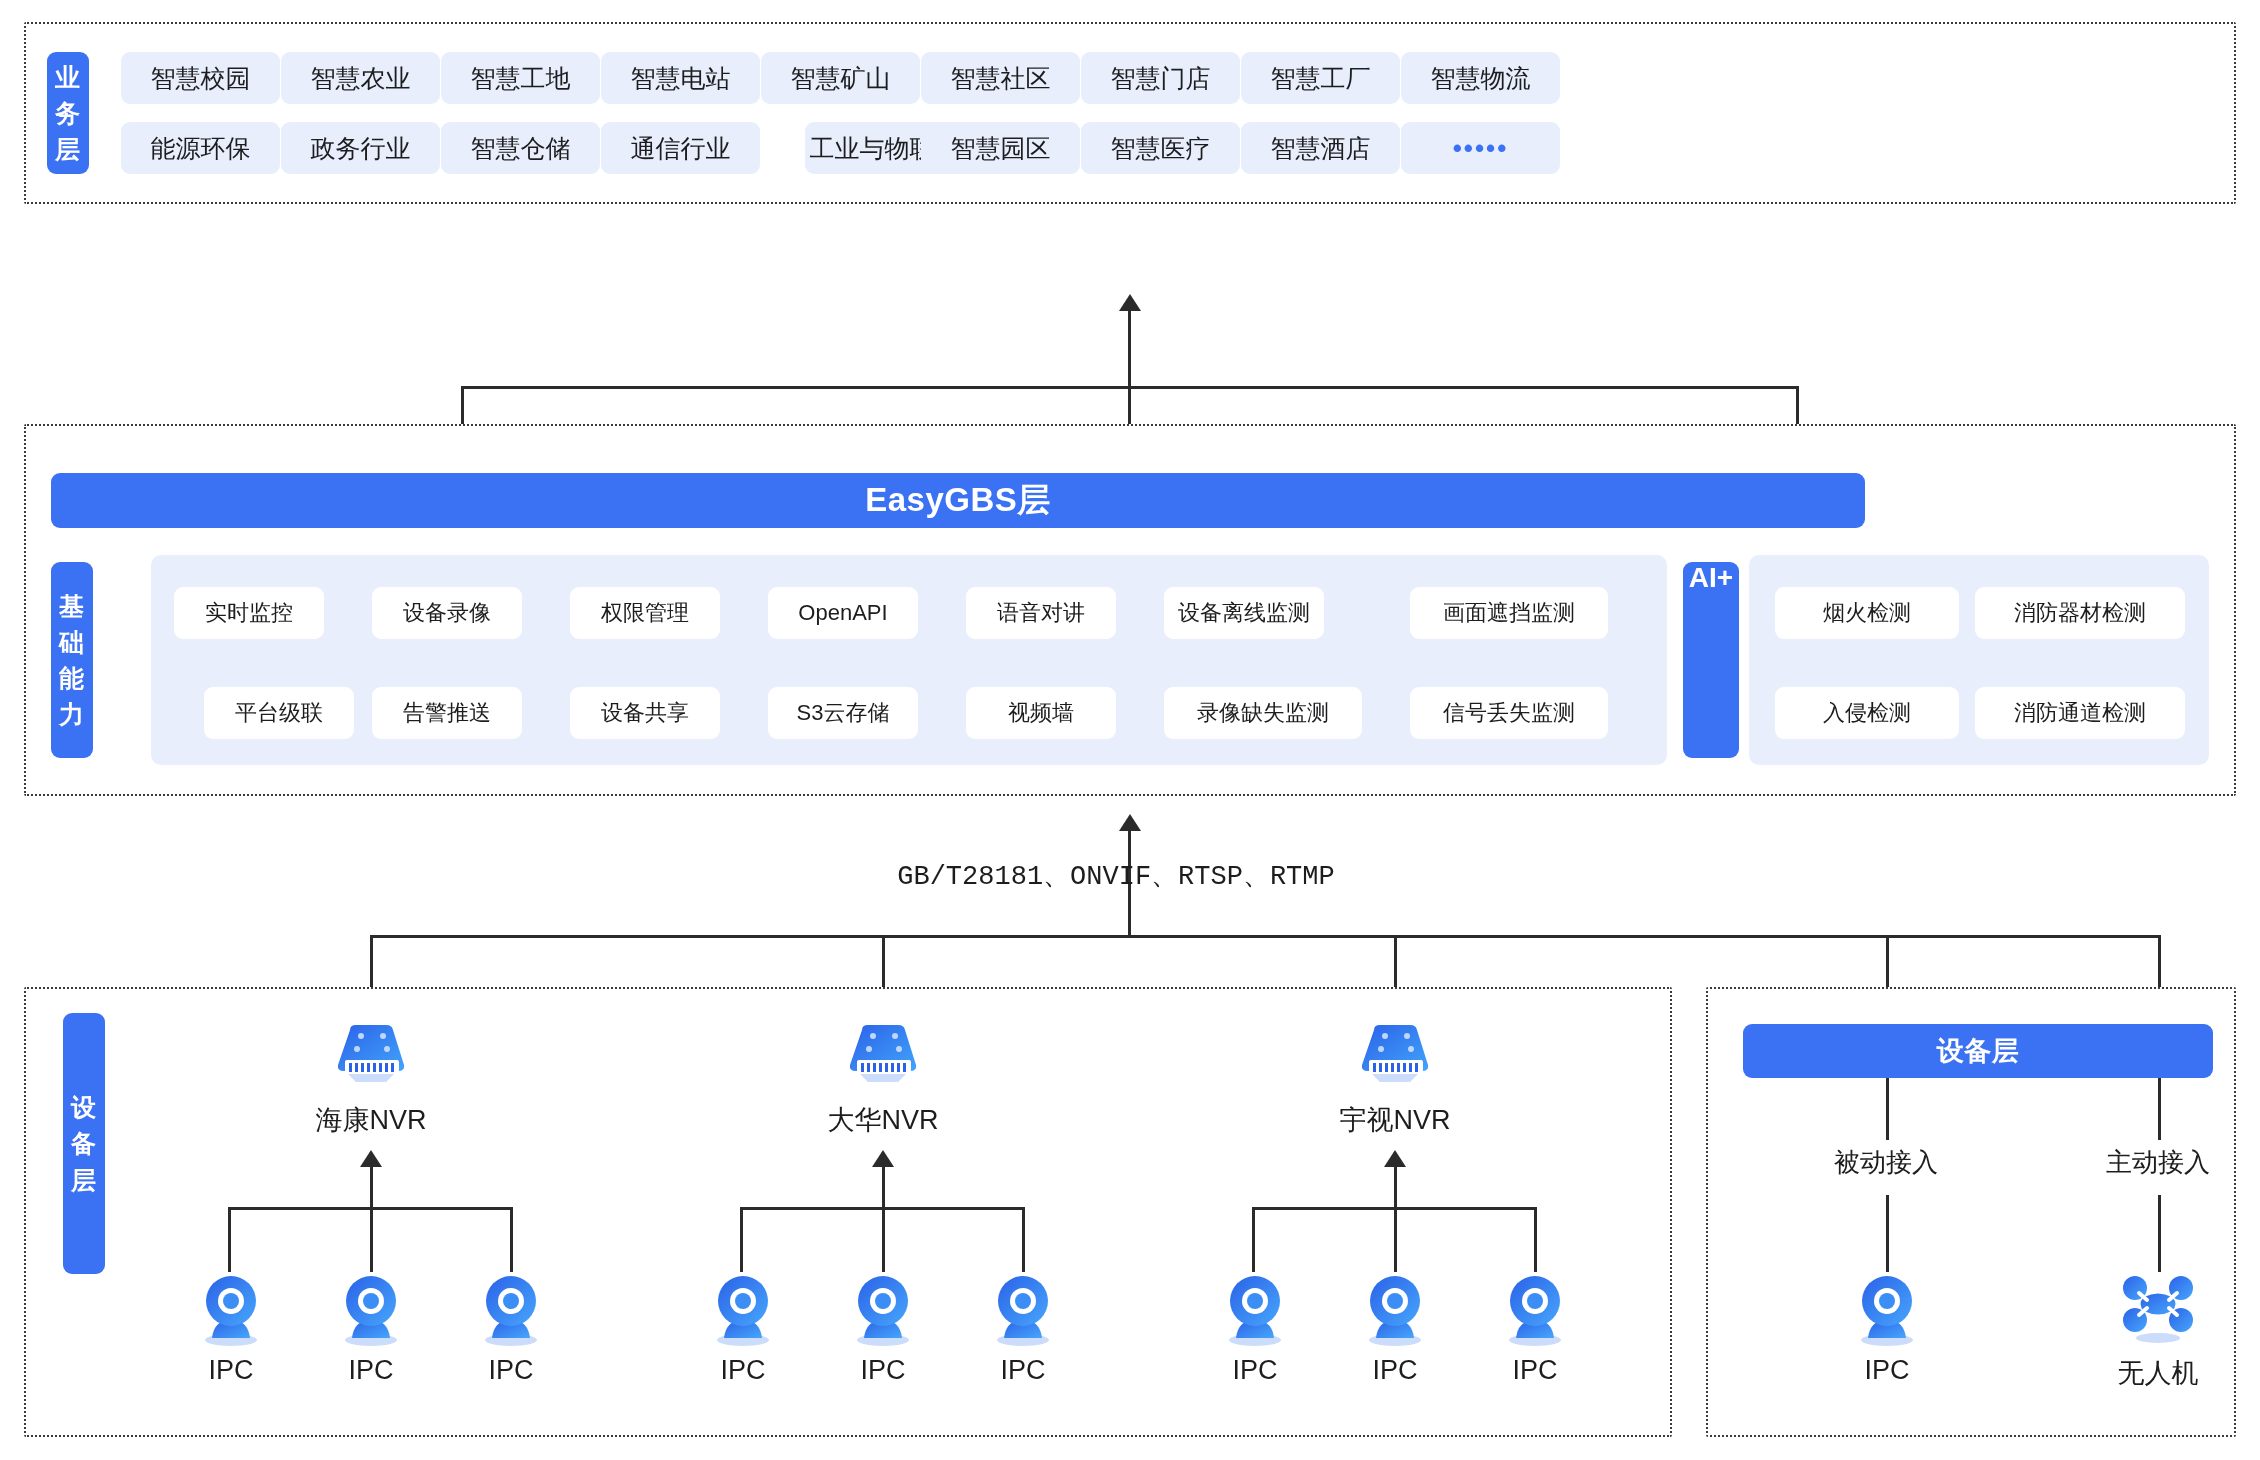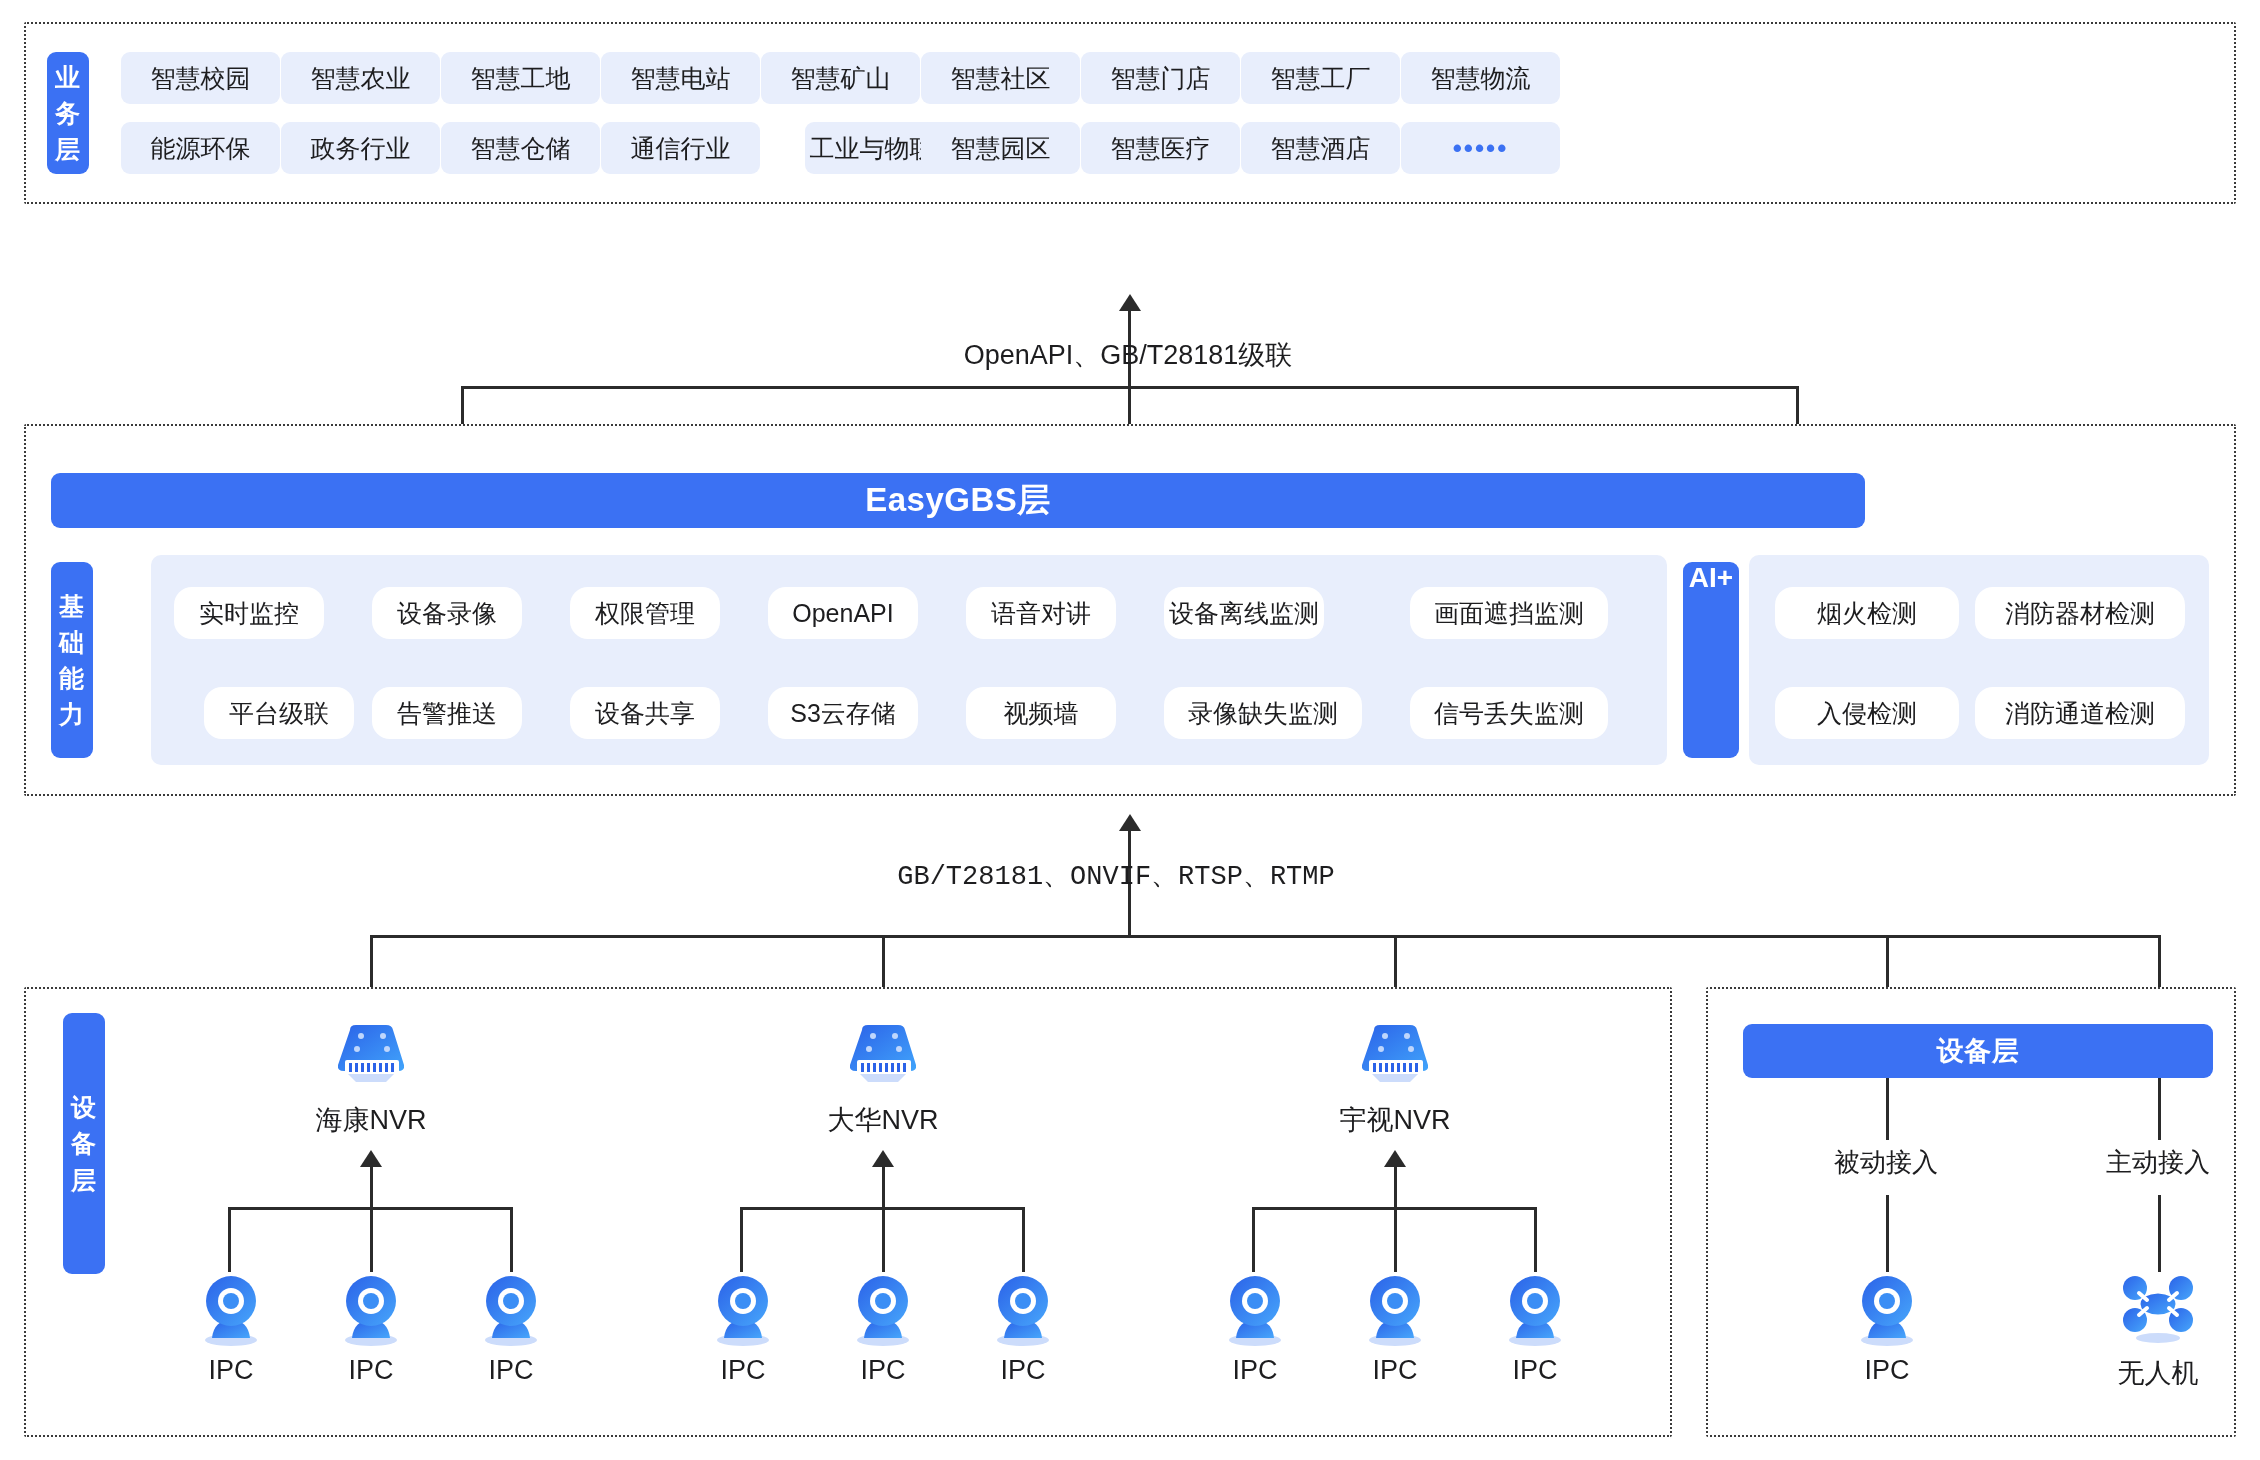--- a/index.html
+++ b/index.html
@@ -44,23 +44,23 @@
     display:flex;align-items:center;justify-content:center;
     font-size:25px;color:#1d1d1f;
     box-sizing:border-box;
     white-space:nowrap;
   }
   .chip.dots{color:#3b71f3;font-size:26px;letter-spacing:2px;font-weight:700;}
 
   .wchip{
     position:absolute;
     background:#ffffff;
-    border-radius:18px;
+    border-radius:9px;
     display:flex;align-items:center;justify-content:center;
-    font-size:25px;color:#1d1d1f;
+    font-size:22px;color:#1d1d1f;
     box-sizing:border-box;
     white-space:nowrap;
   }
 
   .band{
     position:absolute;
     background:#e8eefc;
     border-radius:10px;
     box-sizing:border-box;
   }
@@ -189,21 +189,20 @@
   <div class="chip dots" style="left:1401px;top:122px;width:159px;height:52px;">
       <span>•••••</span>
     </div>
 
   <div class="arrow-up" style="left:1119px;top:294px;"></div>
   <div class="ln-v" style="left:1128px;top:308px;height:80px;"></div>
   <div class="ln-h" style="left:461px;top:386px;width:1338px;"></div>
   <div class="ln-v" style="left:461px;top:386px;height:87px;"></div>
   <div class="ln-v" style="left:1796px;top:386px;height:87px;"></div>
   <div class="ln-v" style="left:1128px;top:386px;height:87px;"></div>
-  <div class="link-label" style="left:828px;top:337px;width:600px;">OpenAPI、GB/T28181级联</div>
 
   <div class="dashed-panel" style="left:24px;top:424px;width:2212px;height:372px;"></div>
 
   <div class="blue-bar" style="left:51px;top:473px;width:1814px;height:55px;">
     <span>EasyGBS层</span>
   </div>
 
   <div class="band" style="left:151px;top:555px;width:1516px;height:210px;"></div>
   <div class="side-tab" style="left:51px;top:562px;width:42px;height:196px;">
     <span>基</span>

